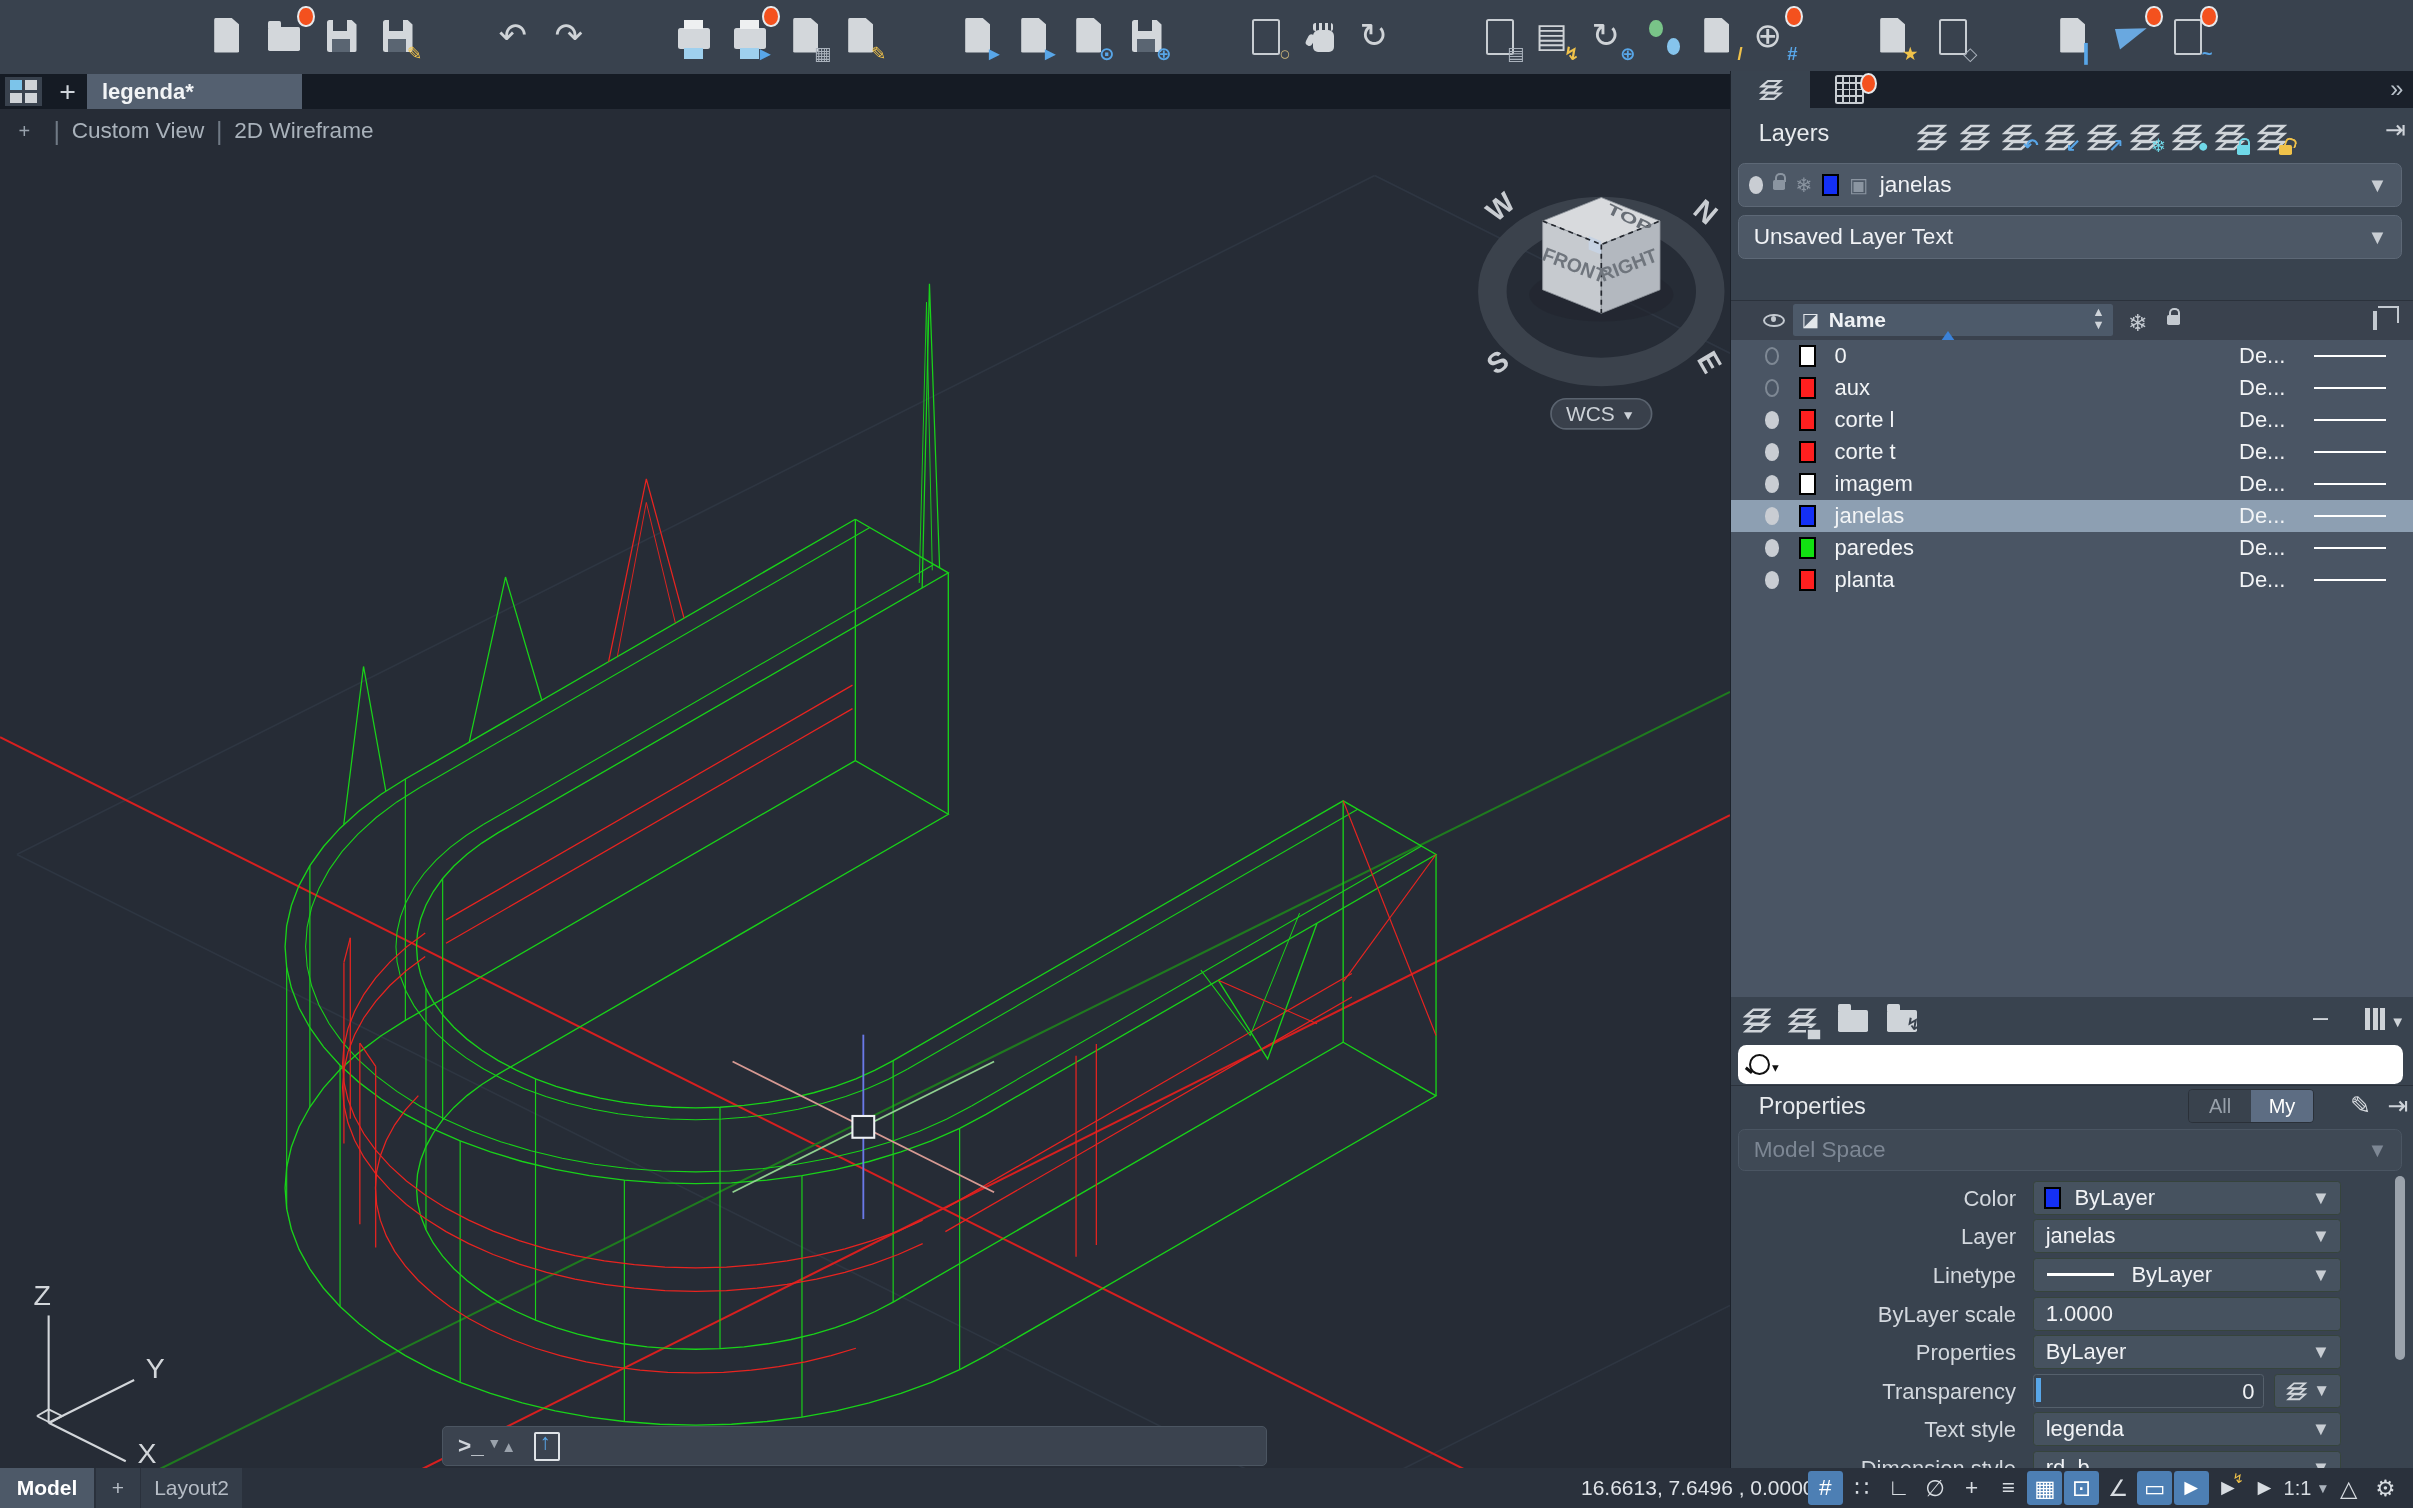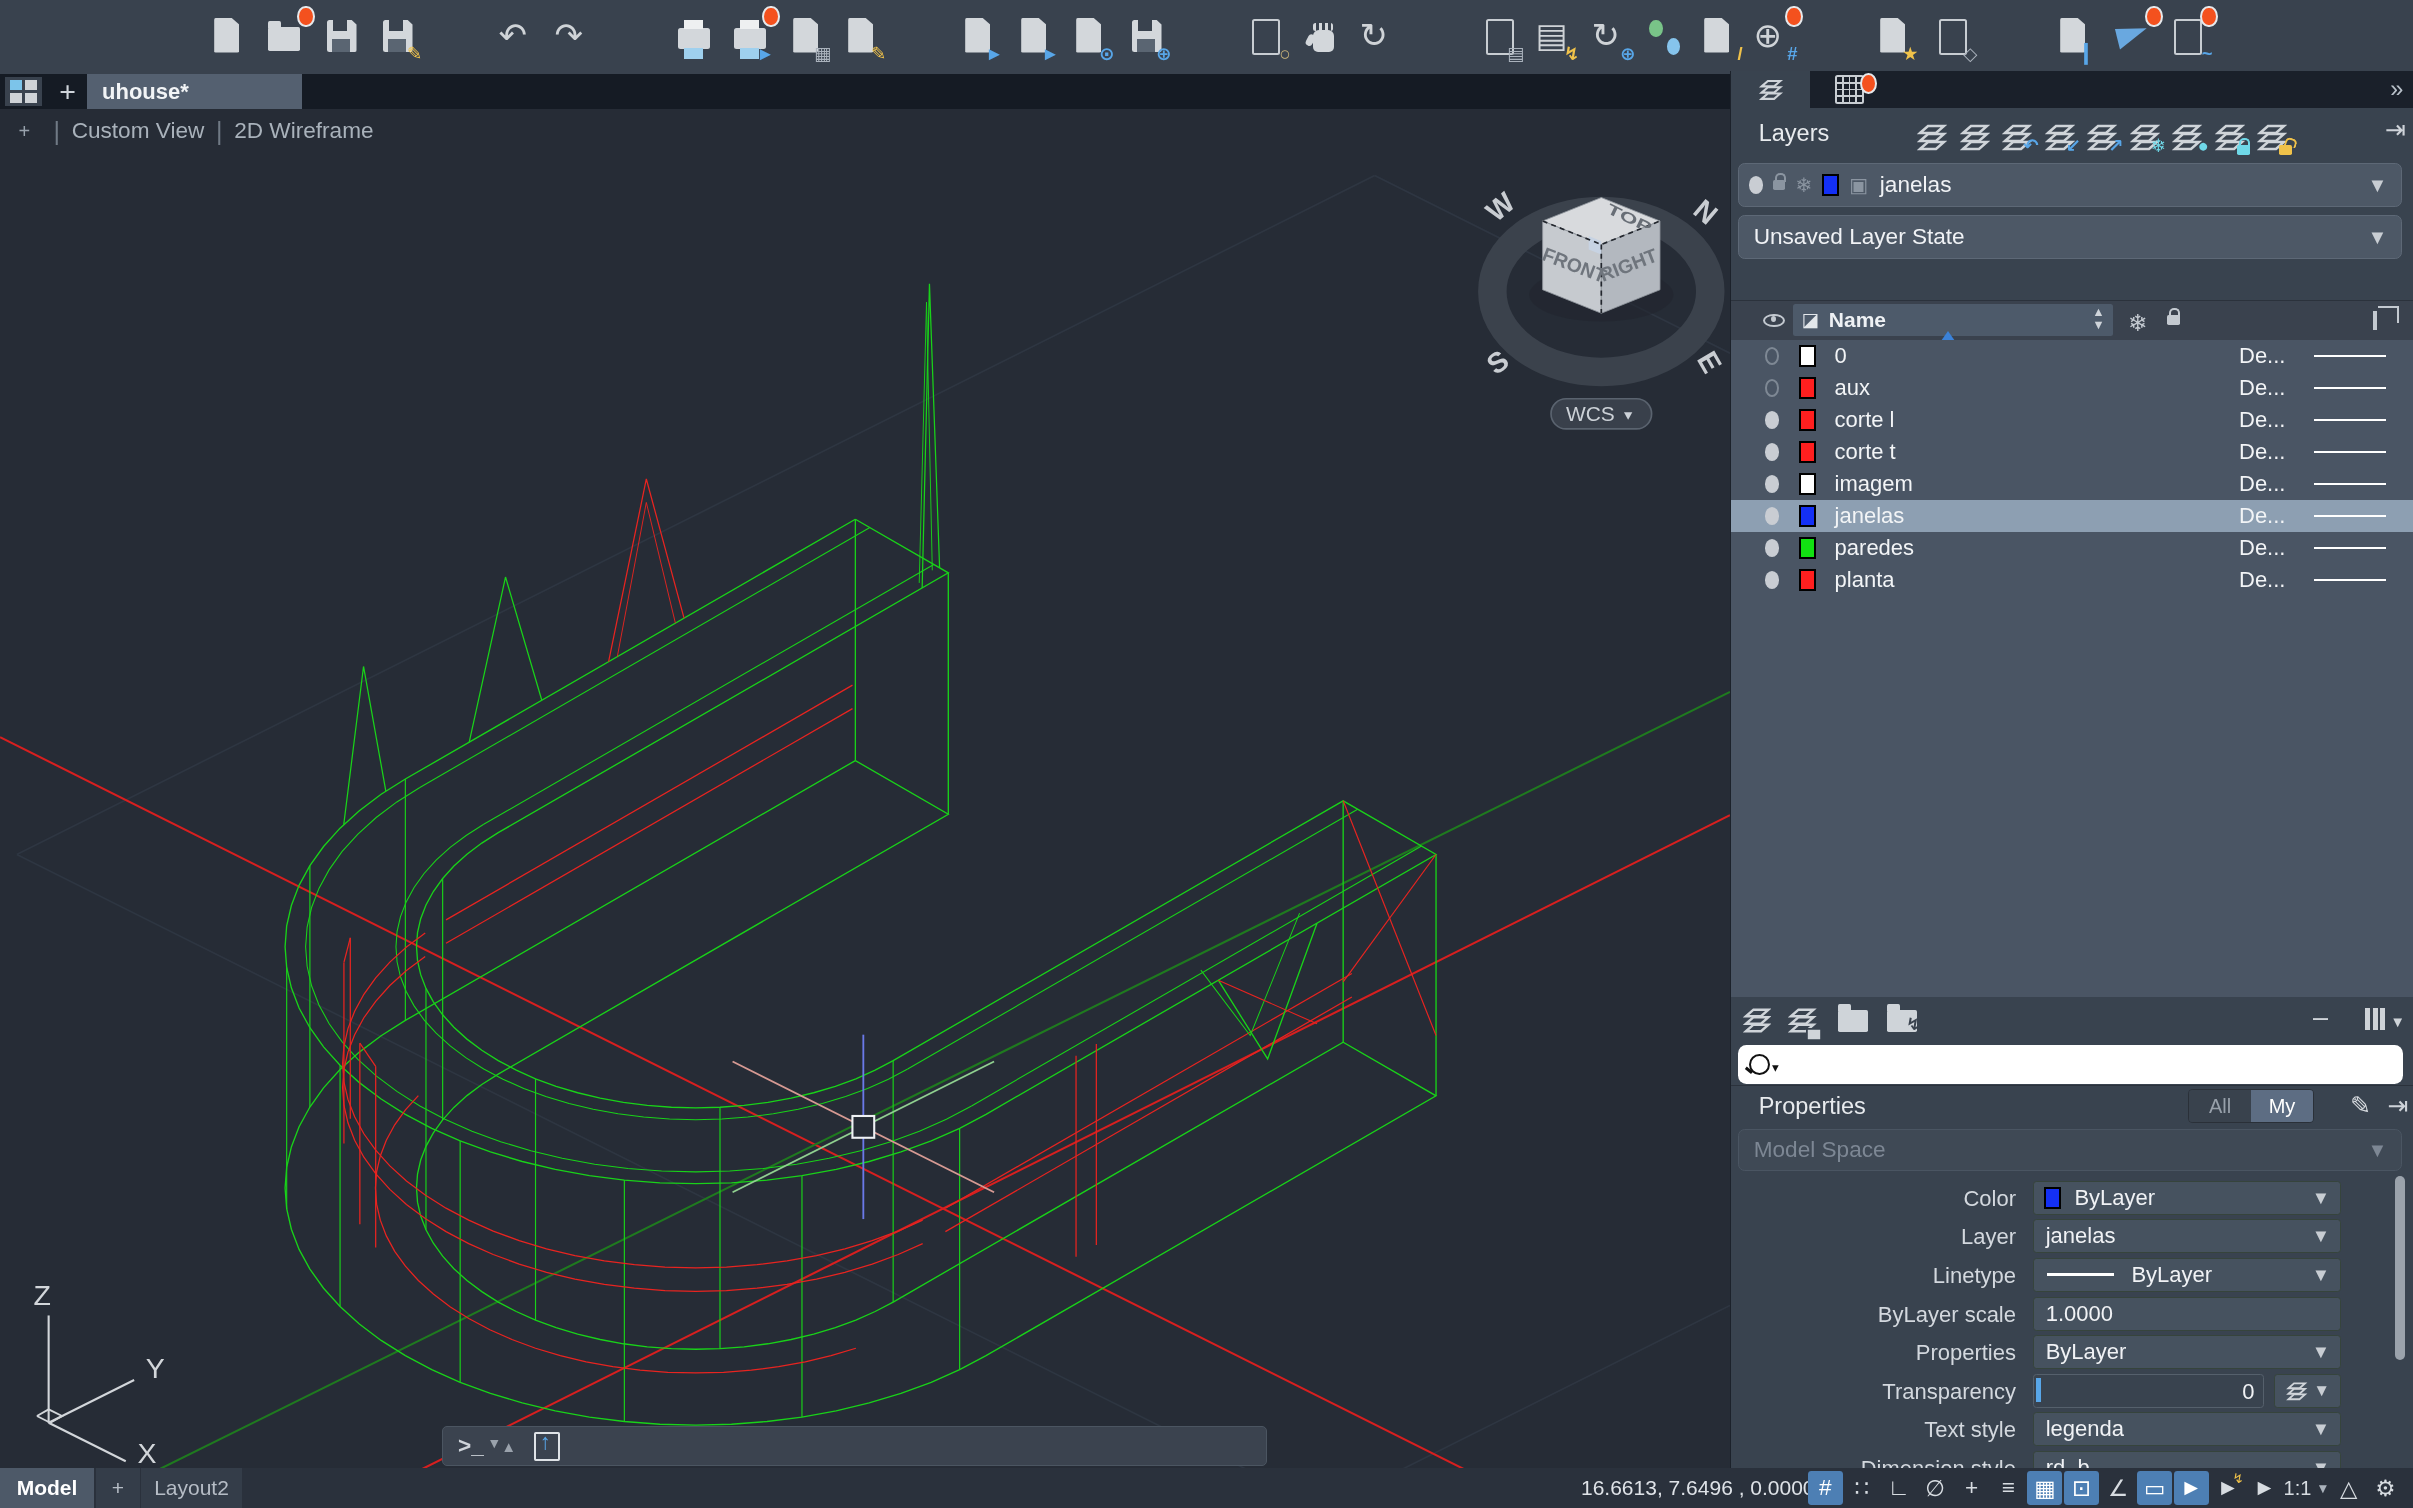--- a/index.html
+++ b/index.html
@@ -383,21 +383,21 @@
     </div>
 
 <div id="tabstrip">
   <div class="wtile">
         <i></i>
         <i></i>
         <i></i>
         <i></i>
       </div>
   <div class="addtab">+</div>
-  <div class="ftab">uhouse*</div>
+  <div class="ftab">legenda*</div>
 </div>
 
 <div id="rpanel">
   <div id="rtabs">
     <div class="rtab active" style="left:0">
       <svg class="stackicon" viewBox="0 0 30 32">
             <use href="#stacksym"></use>
           </svg>
     </div>
     <div class="rtab" style="left:79px">
@@ -470,21 +470,21 @@
       <span class="locksm"></span>
       <span class="lsnow">❄</span>
       <span class="sw" id="clsw" style="background: rgb(20, 48, 245);"></span>
       <span class="lvp">▣</span>
     </span>
     <span>janelas</span>
     <span class="caret">▼</span>
   </div>
 
   <div class="combo" style="top:144px">
-    <span style="margin-left:15px">Unsaved Layer State</span>
+    <span style="margin-left:15px">Unsaved Layer Text</span>
     <span class="caret">▼</span>
   </div>
 
   <div id="hiderow">
     <span class="chev"></span>
     <span>Hide Layer List</span>
   </div>
 
   <div id="lheader">
     <span class="eye"></span>

